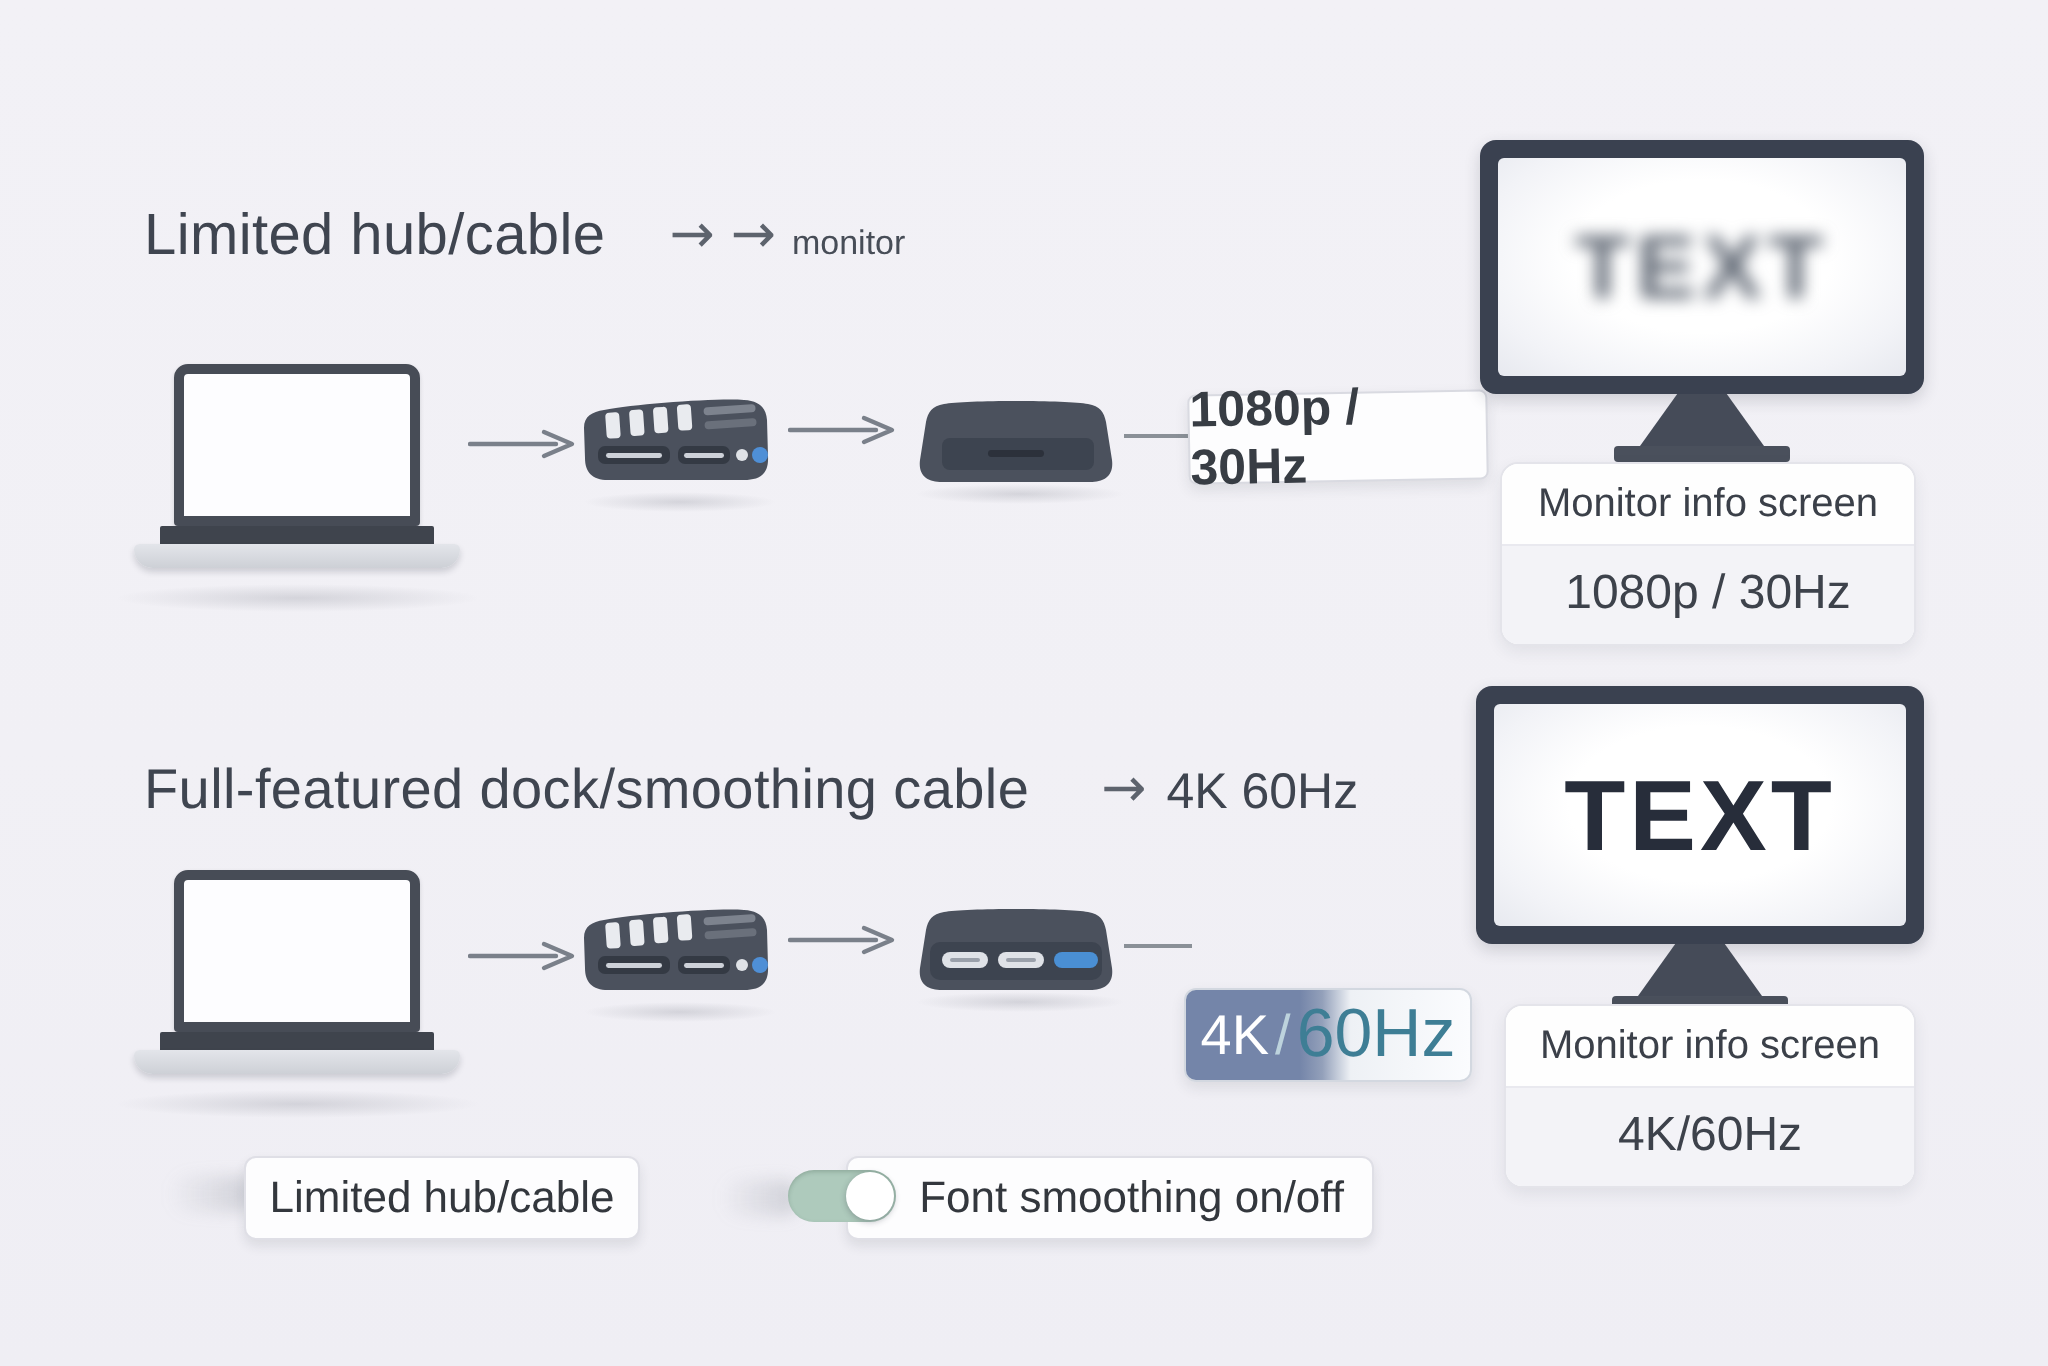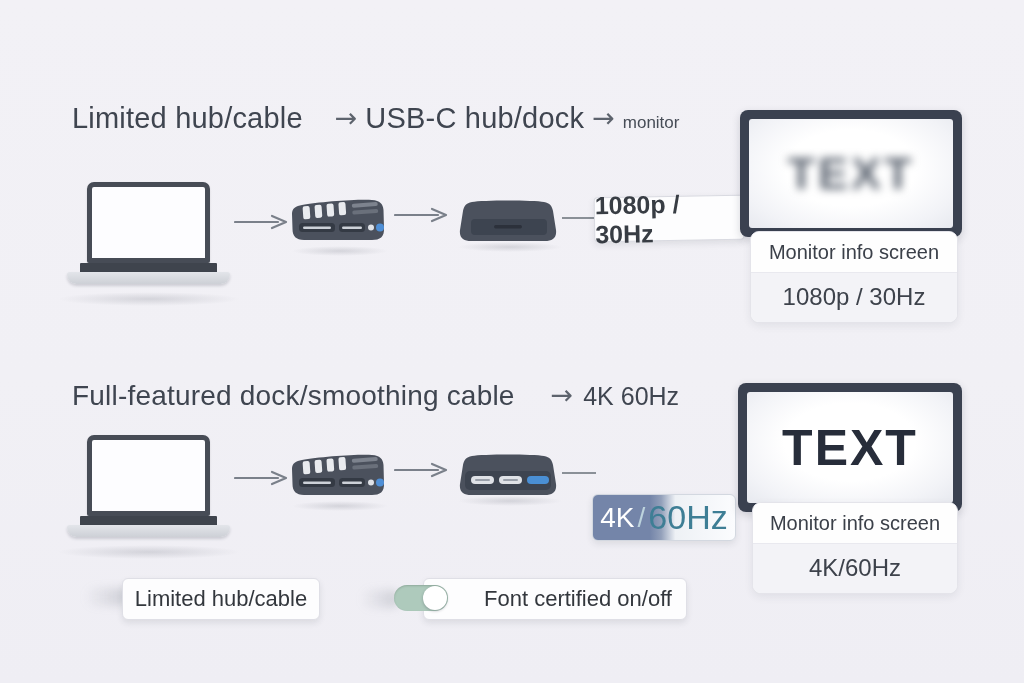--- a/index.html
+++ b/index.html
@@ -38,21 +38,21 @@
   }
   .label-card.split{
     transform:none;border-radius:6px;border:1px solid #d3d8e0;font-weight:400;
     background:linear-gradient(90deg,#7485a9 0%,#7485a9 40%,#93a0ba 48%,#eef1f5 58%,#fbfcfe 100%);
     gap:2px;
   }
   .badge-res{color:#ffffff;font-size:28px;}
   .badge-sep{color:#bdd3dd;font-size:28px;margin:0 1px;}
   .badge-hz{color:#3e7e95;font-size:34px;}
   
-  .monitor{position:absolute;margin-top:40px;}
+  .monitor{position:absolute;}
   .monitor-frame{background:#3a4150;border-radius:8px;padding:9px;box-shadow:0 3px 8px rgba(40,45,60,.18);}
   .monitor-screen{width:100%;height:100%;background:radial-gradient(ellipse at 50% 45%,#ffffff 45%,#f2f3f7 78%,#e7e9ef 100%);border-radius:3px;display:flex;align-items:center;justify-content:center;}
   .screen-text{font-weight:700;}
   .screen-text.blurry{font-size:45px;letter-spacing:3px;color:#5f6773;filter:blur(4px);}
   .screen-text.sharp{font-size:50px;letter-spacing:2px;color:#272d3a;}
   .monitor-stand{margin:0 auto;width:62px;height:26px;background:#454b58;clip-path:polygon(30% 0,70% 0,100% 100%,0 100%);}
   .monitor-base{margin:0 auto;width:88px;height:8px;background:#4a505c;border-radius:2px;}
   
   .info-card{position:absolute;background:#fdfdfe;border:1px solid #e4e4ea;border-radius:9px;overflow:hidden;box-shadow:0 3px 8px rgba(40,45,60,.08);z-index:3;}
   .info-title{padding:9px 10px 8px;text-align:center;font-size:20px;color:#3b4049;background:#fefefe;}
@@ -72,21 +72,20 @@
   .trail{position:absolute;height:18px;border-radius:9px;background:linear-gradient(90deg,rgba(120,126,138,0),rgba(120,126,138,.28));filter:blur(4px);}
 </style>
 </head>
 <body>
 
 <div class="stage">
 
   <h2 class="heading heading1">
     <span class="h-main">Limited hub/cable</span>
     <span class="h-arrow">→</span>
-    <span class="h-main">USB-C hub/dock</span>
     <span class="h-arrow">→</span>
     <span class="h-small">monitor</span>
   </h2>
 
   <div class="laptop" style="left:67px;top:182px;">
     <div class="laptop-lid"></div>
     <div class="laptop-deck"></div>
     <div class="laptop-base"></div>
   </div>
   <div class="shadow" style="left:58px;top:292px;width:182px;height:14px;"></div>
@@ -231,16 +230,16 @@
   <div class="trail" style="left:84px;top:588px;width:44px;"></div>
   <div class="chip" style="left:122px;top:578px;width:196px;height:40px;">
     <span>Limited hub/cable</span>
   </div>
 
   <div class="trail" style="left:360px;top:590px;width:40px;"></div>
   <div class="toggle" style="left:394px;top:585px;">
     <div class="toggle-knob"></div>
   </div>
   <div class="chip" style="left:423px;top:578px;width:232px;height:40px;padding-left:16px;justify-content:flex-end;padding-right:14px;">
-    <span>Font certified on/off</span>
+    <span>Font smoothing on/off</span>
   </div>
 
 </div>
 
 </body></html>

